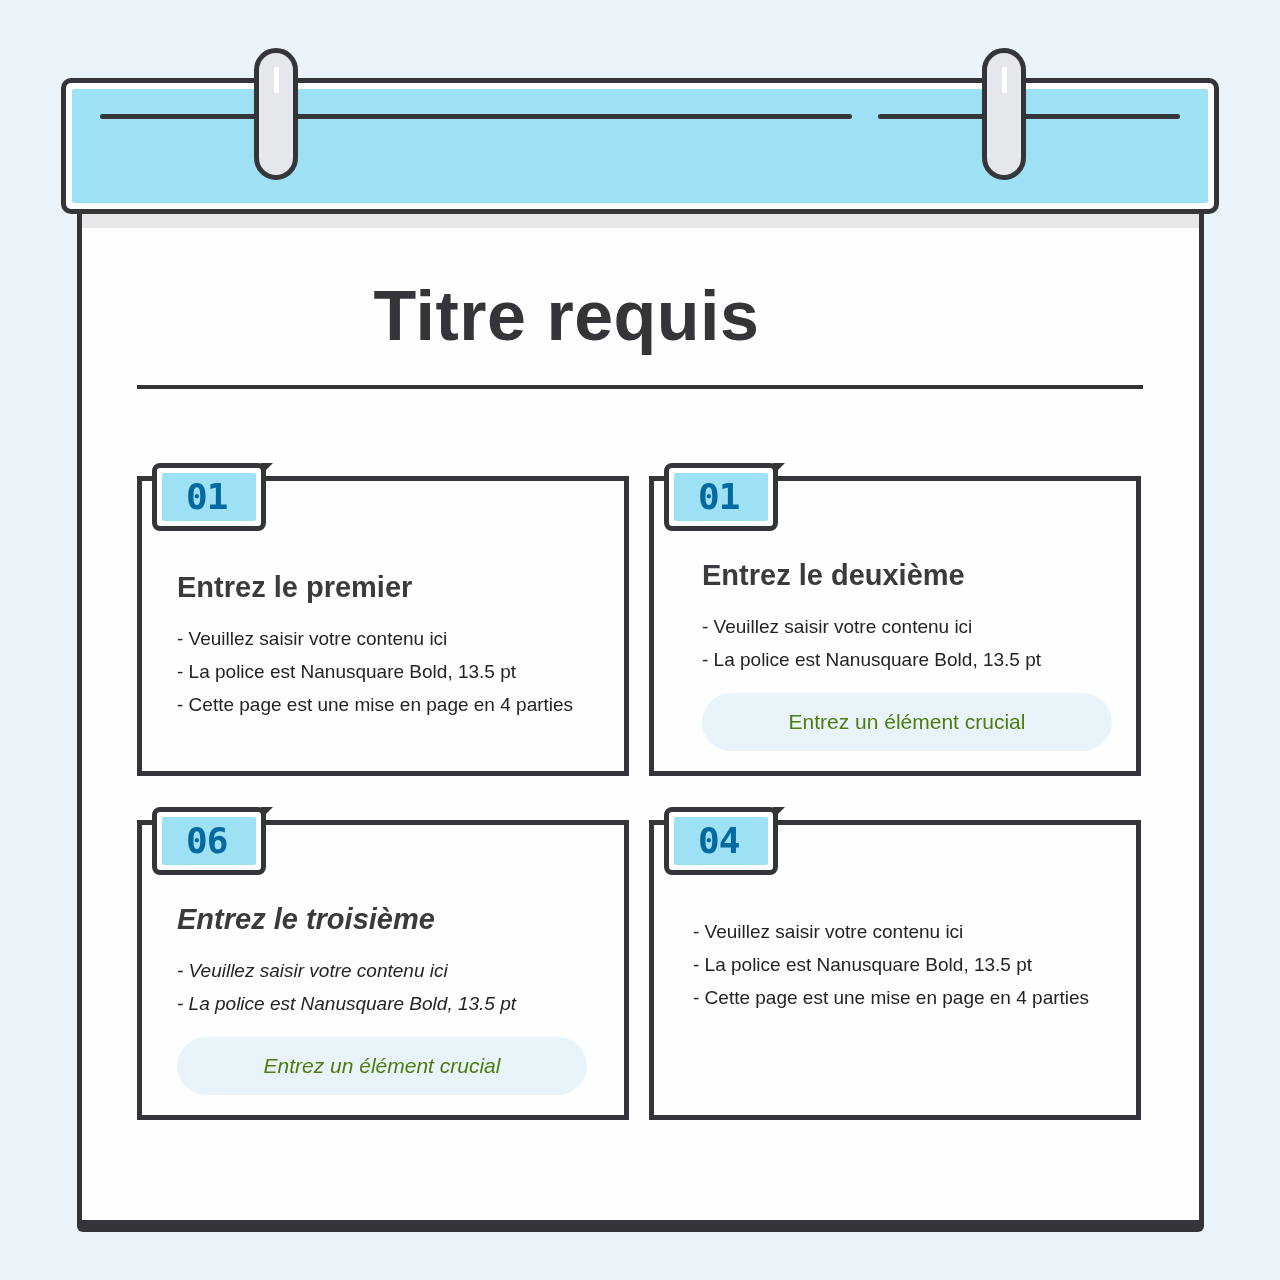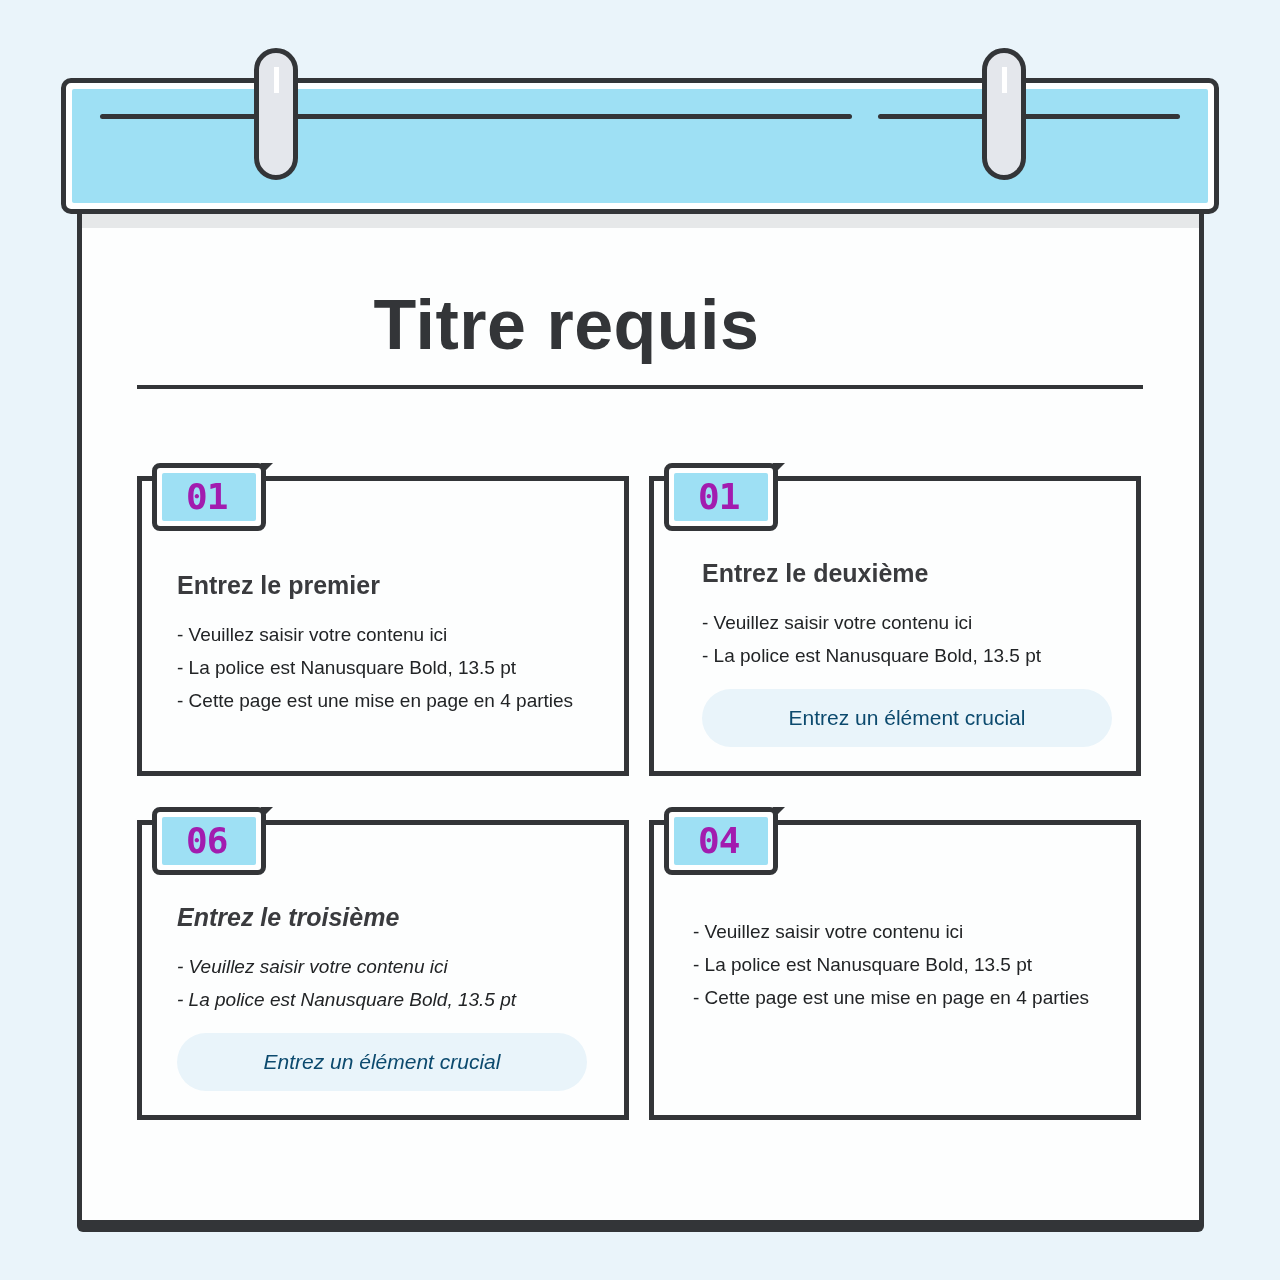--- a/index.html
+++ b/index.html
@@ -71,21 +71,20 @@
     
     .title {
       position: absolute;
       left: 0; width: 1133px;
       top: 276px;
       text-align: center;
       font-size: 70px;
       font-weight: bold;
       color: #333538;
       letter-spacing: 0.5px;
-      margin-top: 9px;
     }
     .title-rule {
       position: absolute;
       left: 137px; top: 385px;
       width: 1006px; height: 4px;
       background: #333538;
     }
 
     
     .card {
@@ -116,48 +115,48 @@
       width: 100%; height: 100%;
       background: #9ee0f4;
       border-radius: 2px;
       display: flex; align-items: center;
       padding-left: 24px;
     }
     .tab-num {
       font-family: "DejaVu Sans Mono", monospace;
       font-weight: bold;
       font-size: 36px;
-      color: #a21caf;
+      color: #0369a1;
       letter-spacing: -1px;
       line-height: 1;
     }
     .card-content {
       position: absolute;
       left: 35px; right: 20px;
     }
     .card-heading {
-      font-size: 25px;
+      font-size: 29px;
       font-weight: bold;
       color: #3a3b3e;
       margin-bottom: 18px;
     }
     .card-line {
       font-size: 19px;
       color: #222426;
       line-height: 33px;
       white-space: nowrap;
     }
     .pill {
       margin-top: 17px;
       width: 410px; height: 58px;
       background: #e9f4fa;
       border-radius: 29px;
       display: flex; align-items: center; justify-content: center;
       font-size: 21px;
-      color: #0c4a6e;
+      color: #4d7c0f;
     }
   </style>
 </head>
 <body>
 
 <div class="stage">
 
   <div class="paper">
     <div class="paper-shade"></div>
   </div>

